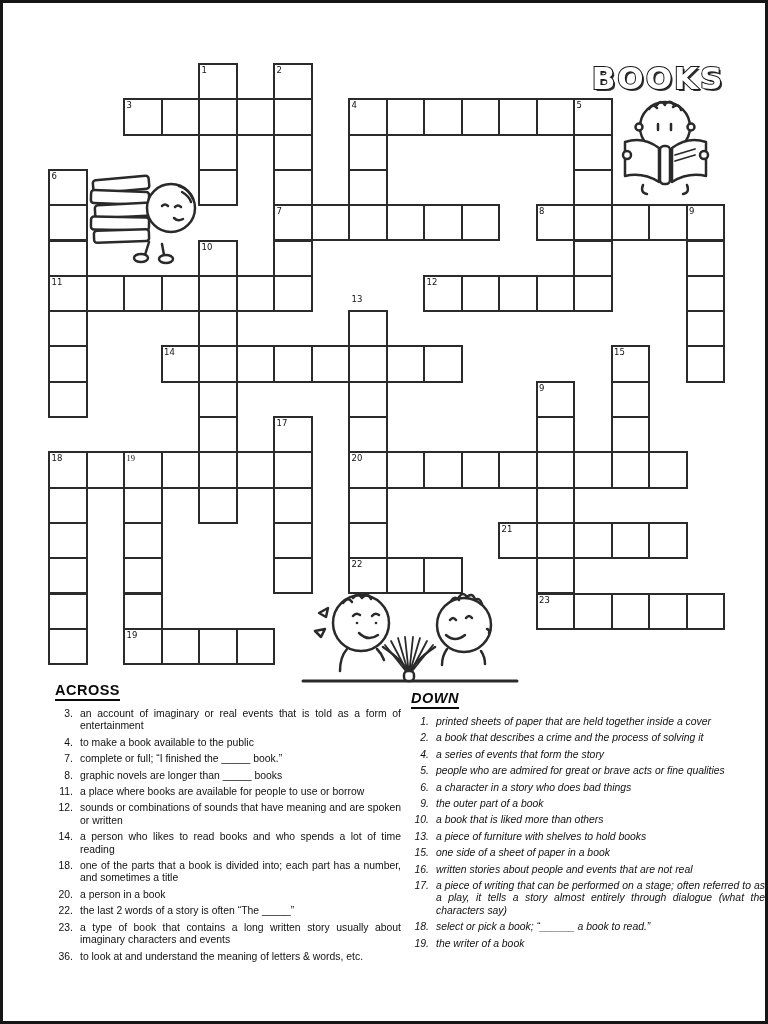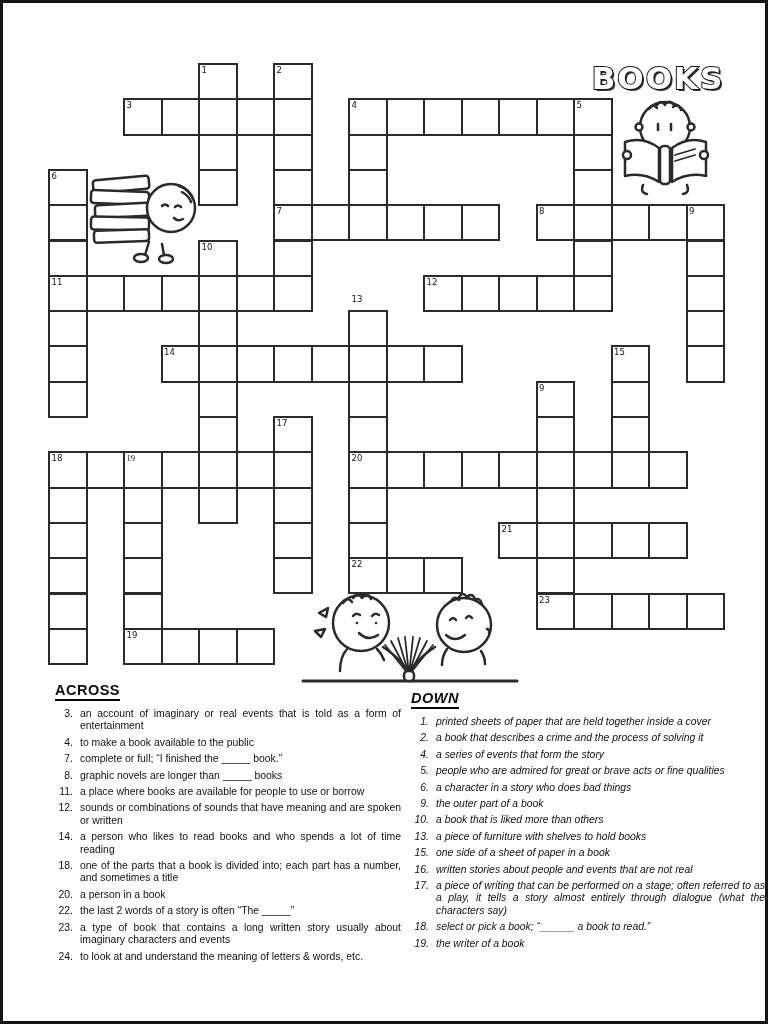--- a/index.html
+++ b/index.html
@@ -296,21 +296,21 @@
         </div>
         <div class="clue">
           <div class="cnum">22.</div>
           <div class="ctxt">the last 2 words of a story is often “The _____”</div>
         </div>
         <div class="clue">
           <div class="cnum">23.</div>
           <div class="ctxt">a type of book that contains a long written story usually about imaginary characters and events</div>
         </div>
         <div class="clue">
-          <div class="cnum">24.</div>
+          <div class="cnum">36.</div>
           <div class="ctxt">to look at and understand the meaning of letters &amp; words, etc.</div>
         </div>
       </div>
   </div>
 
   <div class="clues" id="down-box">
     <div class="clue-header">DOWN</div>
     <div id="down-list">
         <div class="clue">
           <div class="cnum">1.</div>

